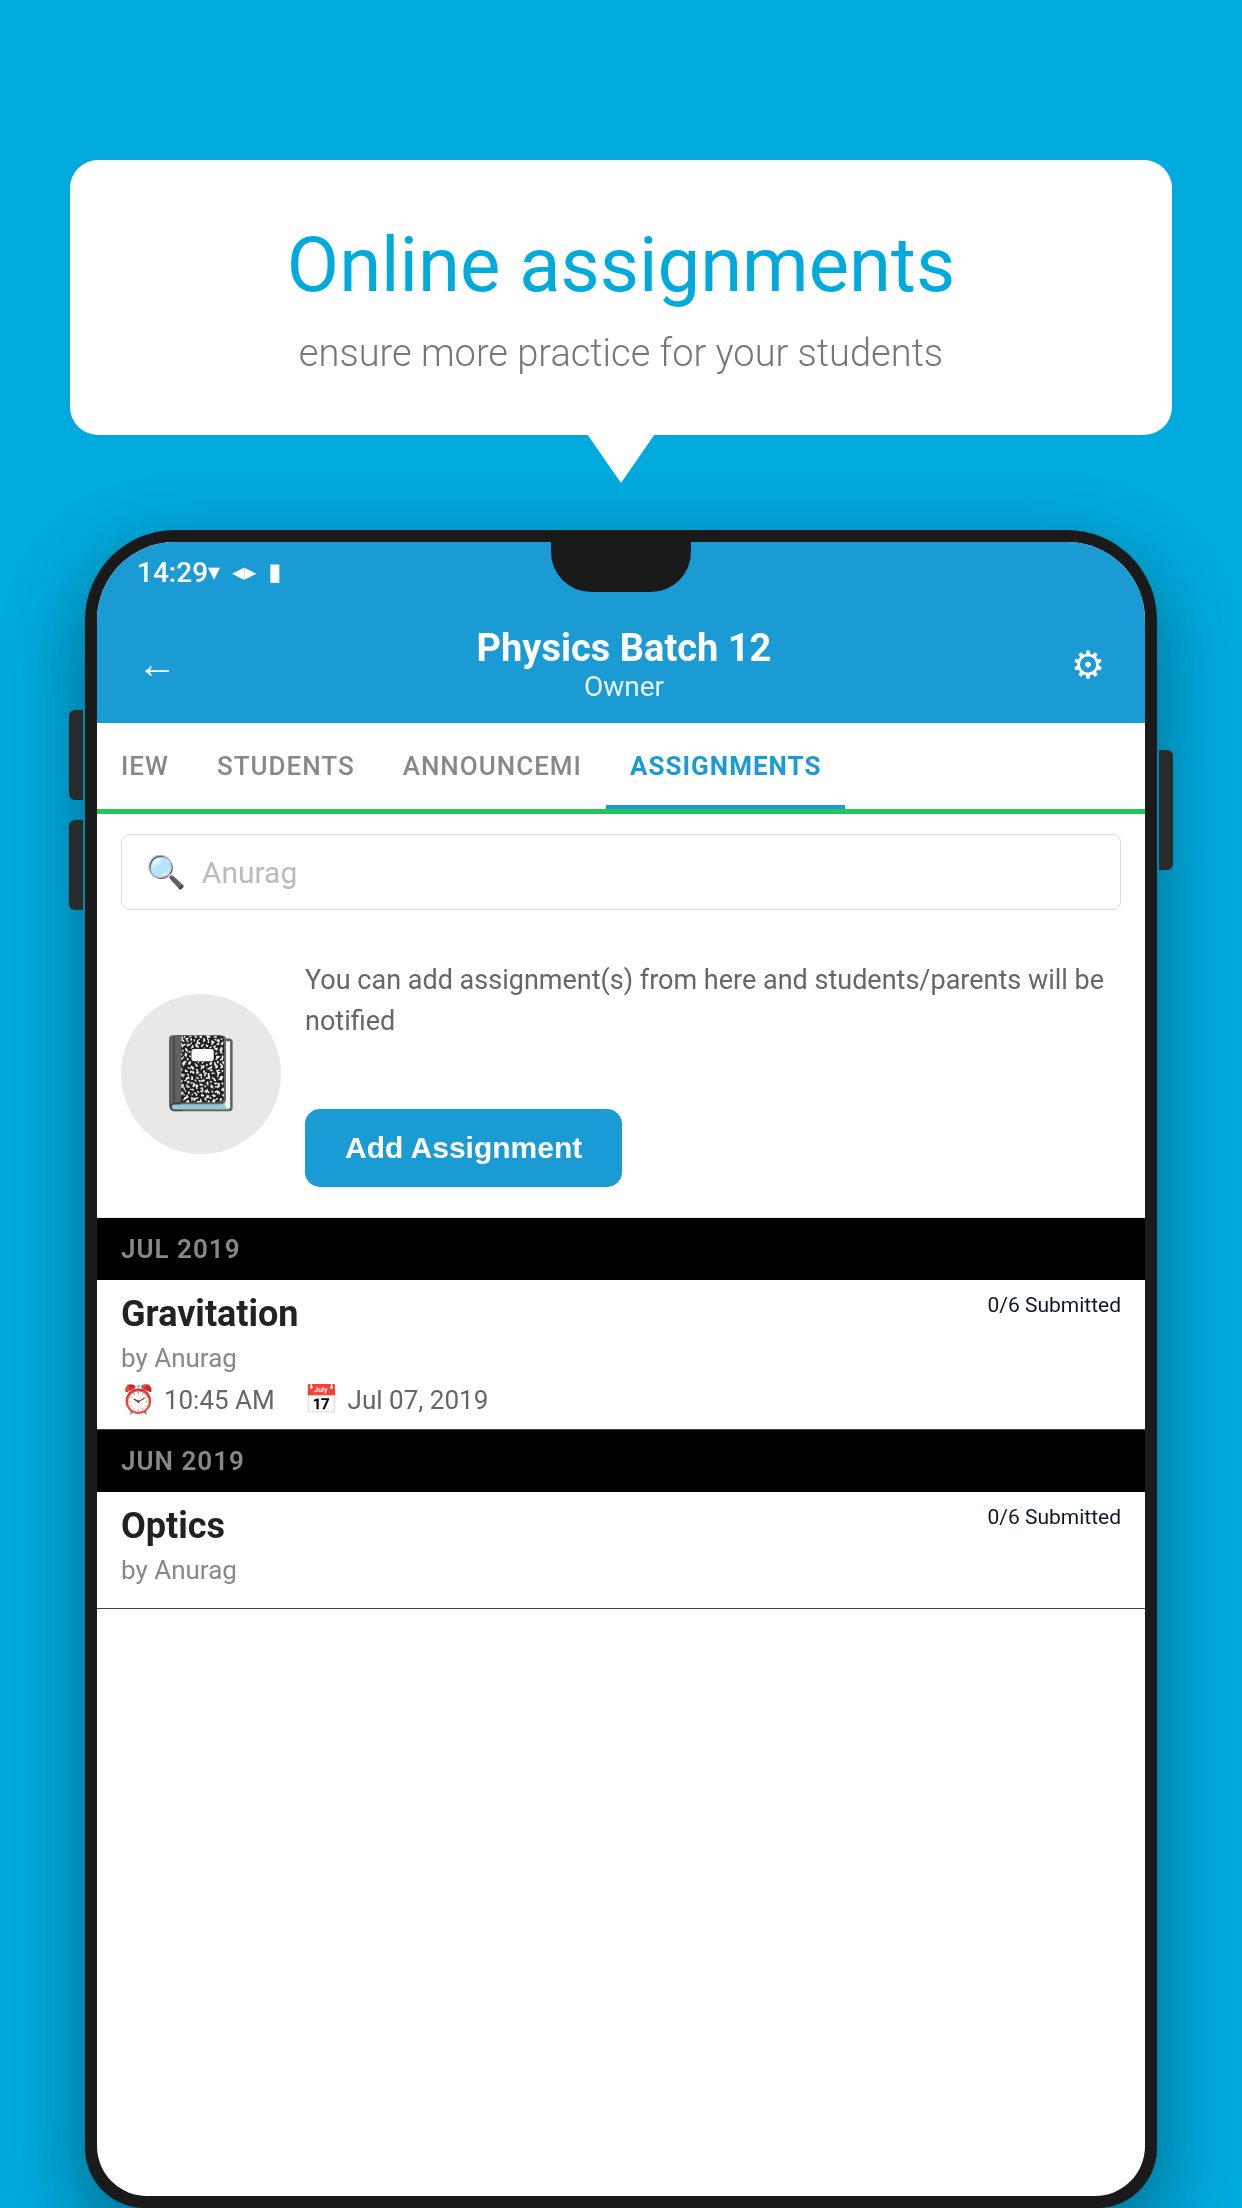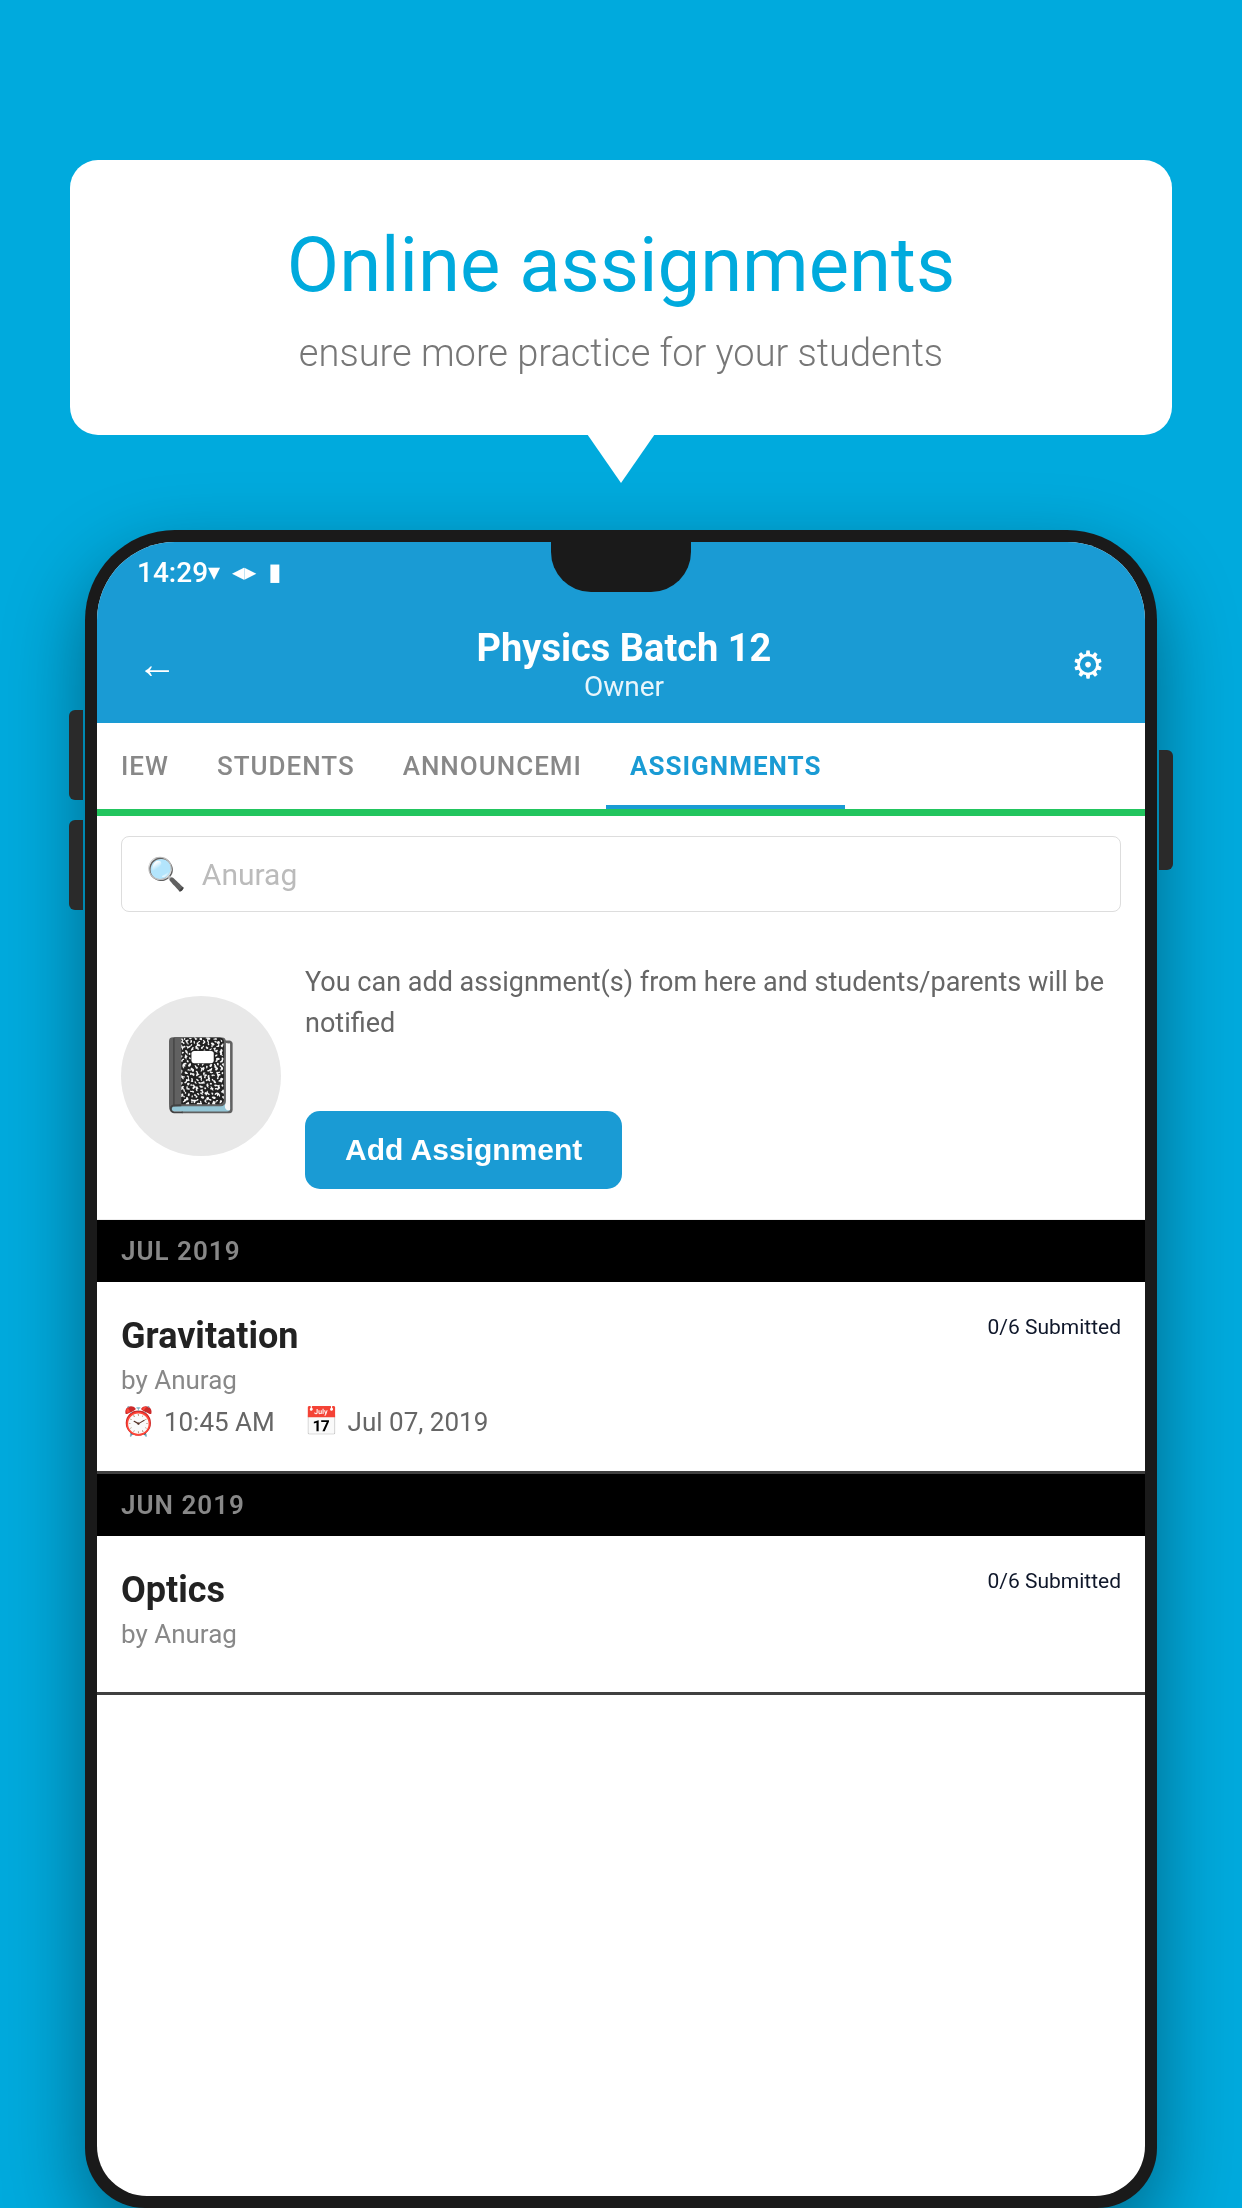--- a/index.html
+++ b/index.html
@@ -158,21 +158,21 @@
     .settings-btn {
       color: white;
       font-size: 38px;
       cursor: pointer;
     }
 
     
     .tabs-container {
       background: white;
       display: flex;
-      border-bottom: 7px solid #22c55e;
+      border-bottom: 5px solid #22c55e;
       overflow-x: hidden;
     }
 
     .tab {
       padding: 28px 24px;
       font-size: 26px;
       color: #888;
       letter-spacing: 1px;
       font-weight: 500;
       cursor: pointer;
@@ -275,22 +275,22 @@
       padding: 16px 24px;
       font-size: 26px;
       color: #888;
       font-weight: 600;
       letter-spacing: 1px;
     }
 
     
     .assignment-item {
       background: white;
-      padding: 33px 24px;
-      border-bottom: 3px solid #404040;
+      padding: 13px 24px;
+      border-bottom: 1px solid #404040;
     }
 
     .assignment-row-top {
       display: flex;
       justify-content: space-between;
       align-items: flex-start;
       margin-bottom: 8px;
     }
 
     .assignment-name {

